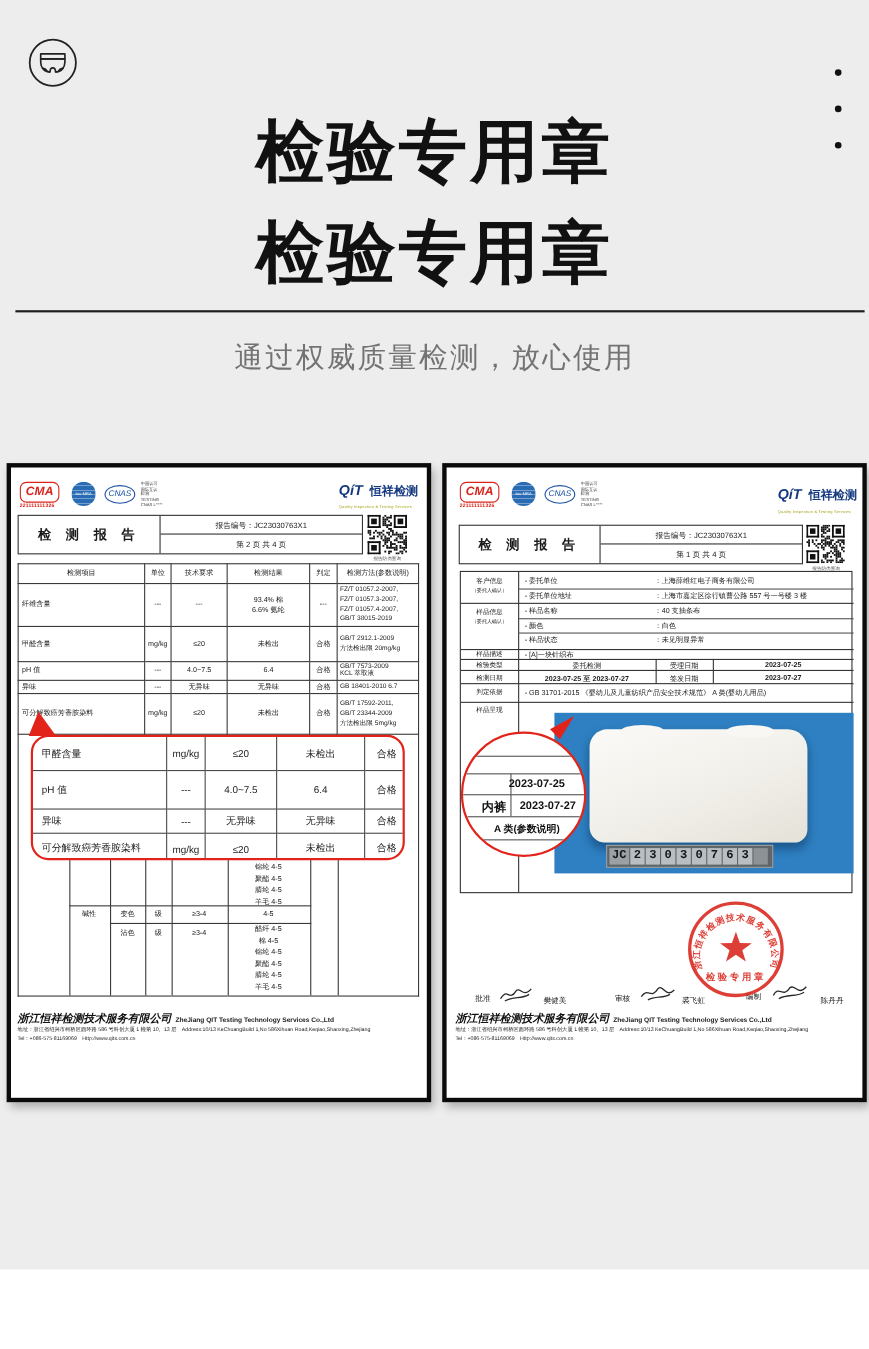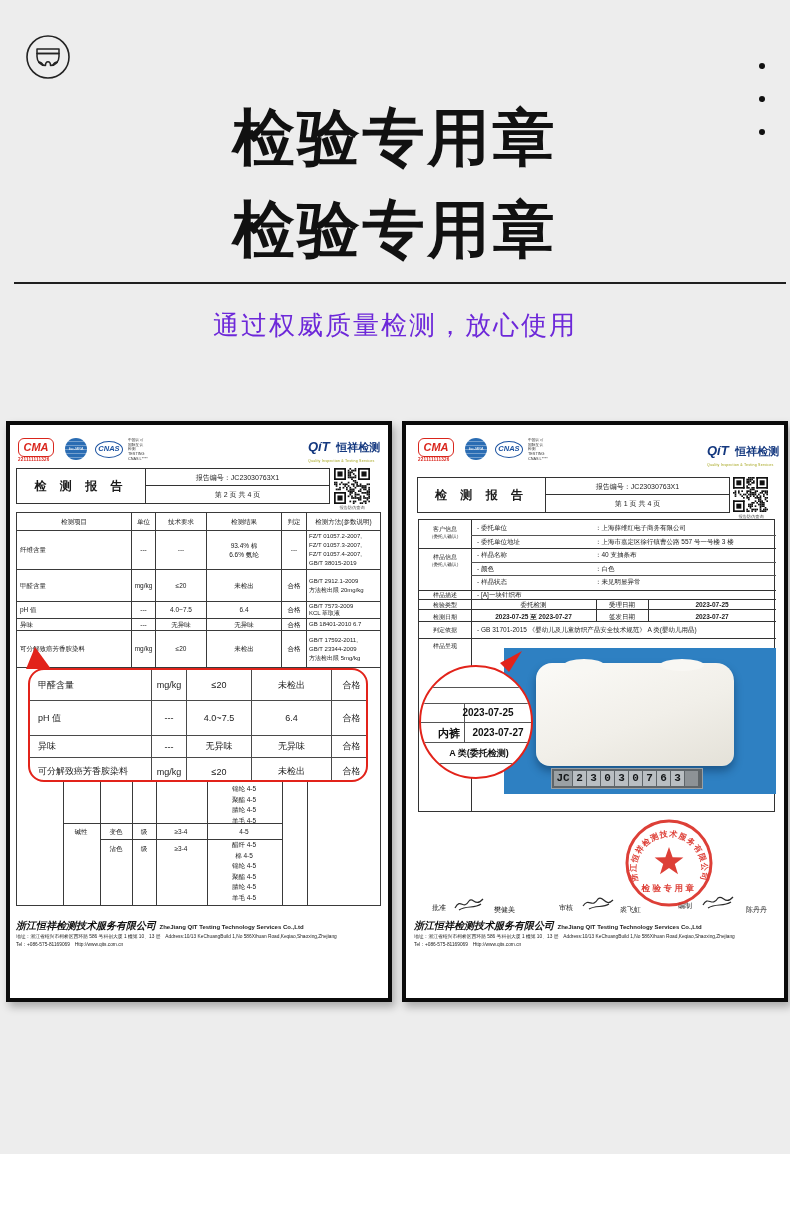--- a/index.html
+++ b/index.html
@@ -4,32 +4,32 @@
 <style>
   * { margin:0; padding:0; box-sizing:border-box; }
   body { background:#fff; font-family:"Liberation Sans", sans-serif; color:#1a1a1a; }
   .page { position:relative; width:790px; height:1226px; margin:0 auto; background:#fff; overflow:hidden; }
   .hero { position:absolute; left:0; top:0; width:790px; height:1154px; background:#ededed; }
   .a { position:absolute; }
   .pre { white-space:pre-line; }
 
   
   .title { font-family:"DejaVu Serif","Liberation Serif",serif; font-weight:900; font-size:62px; letter-spacing:3px; color:#111; width:790px; text-align:center; }
-  .subtitle { font-size:26px; letter-spacing:2px; color:#6d28d9; width:790px; text-align:center; font-family:"Liberation Sans",sans-serif; }
+  .subtitle { font-size:26px; letter-spacing:2px; color:#737373; width:790px; text-align:center; font-family:"Liberation Sans",sans-serif; }
   .hr { height:2px; background:#1f1f1f; }
   .dot { width:6px; height:6px; border-radius:50%; background:#111; }
 
   
   .panel { position:absolute; top:421px; width:386px; height:581px; background:#fff; border:4px solid #0b0b0b; box-shadow:3px 5px 8px rgba(0,0,0,.28); }
 
   
   .cma-box { width:36px; height:19px; border:1.5px solid #d9251c; border-radius:6px; color:#d9251c; font-weight:bold; font-style:italic; font-size:11px; line-height:16px; text-align:center; }
   .cma-num { font-size:4.6px; color:#d9251c; font-weight:bold; letter-spacing:.2px; }
   .ilac { width:22px; height:22px; border-radius:50%; background:#2a6cb3; color:#fff; font-size:3.6px; display:flex; align-items:center; justify-content:center; background-image:repeating-linear-gradient(180deg, rgba(255,255,255,0) 0 3px, rgba(255,255,255,.35) 3px 4px); }
-  .cnas { width:28px; height:17px; border:1.6px solid #1b52a0; border-radius:50%; color:#1b52a0; font-weight:bold; font-style:italic; font-size:7.5px; line-height:14px; text-align:center; }
+  .cnas { width:28px; height:17px; border:1.6px solid #1b52a0; border-radius:50%; color:#1b52a0; font-weight:normal; font-style:italic; font-size:7.5px; line-height:14px; text-align:center; }
   .cnas-side { font-size:3.8px; line-height:4.7px; color:#333; white-space:pre-line; }
   .qit { line-height:14px; white-space:nowrap; }
   .qit-q { color:#14387f; font-weight:900; font-size:13px; font-style:italic; }
   .qit-cn { color:#14387f; font-weight:900; font-size:11px; margin-left:2px; }
   .qit-sub { font-size:3.6px; color:#a3a317; letter-spacing:.2px; }
 
   
   .ttable { border:1px solid #333; height:36px; }
   .ttable .lcell { position:absolute; left:0; top:0; bottom:0; border-right:1px solid #333; display:flex; align-items:center; justify-content:center; font-weight:bold; font-size:12px; letter-spacing:5px; }
   .ttable .r1 { position:absolute; top:0; height:18px; left:0; right:0; display:flex; align-items:center; justify-content:center; font-size:7px; }
@@ -674,21 +674,21 @@
       <div class="circ">
         <div class="ln" style="top:20px"></div>
         <div class="ln" style="top:36px"></div>
         <div class="ln" style="top:55px"></div>
         <div class="ln" style="top:75px"></div>
         <div class="ln" style="top:96px"></div>
         <div style="position:absolute;left:43px;top:36px;height:39px;border-left:1px solid #555"></div>
         <div class="tx" style="left:24px;top:40px;width:86px;text-align:center">2023-07-25</div>
         <div class="tx" style="left:17px;top:59px;font-size:11px">内裤</div>
         <div class="tx" style="left:44px;top:60px;width:66px;text-align:center">2023-07-27</div>
-        <div class="tx" style="left:6px;top:80px;width:104px;text-align:center;font-size:9px">A 类(委托检测)</div>
+        <div class="tx" style="left:6px;top:80px;width:104px;text-align:center;font-size:9px">A 类(参数说明)</div>
       </div>
 
       <div class="sig-label" style="left:26px;top:478px">批准</div>
       <svg class="sigsvg" style="left:46px;top:470px" width="40" height="18" viewBox="0 0 40 18">
           <path d="M3 13 C9 2 11 16 17 6 C21 1 23 13 31 4 M7 15 C15 10 22 14 29 9" fill="none" stroke="#2a2a2a" stroke-width="1.2"></path>
         </svg>
       <div class="sig-name" style="left:88px;top:480px">樊健美</div>
 
       <div class="sig-label" style="left:153px;top:478px">审核</div>
       <svg class="sigsvg" style="left:173px;top:469px" width="38" height="18" viewBox="0 0 38 18">

